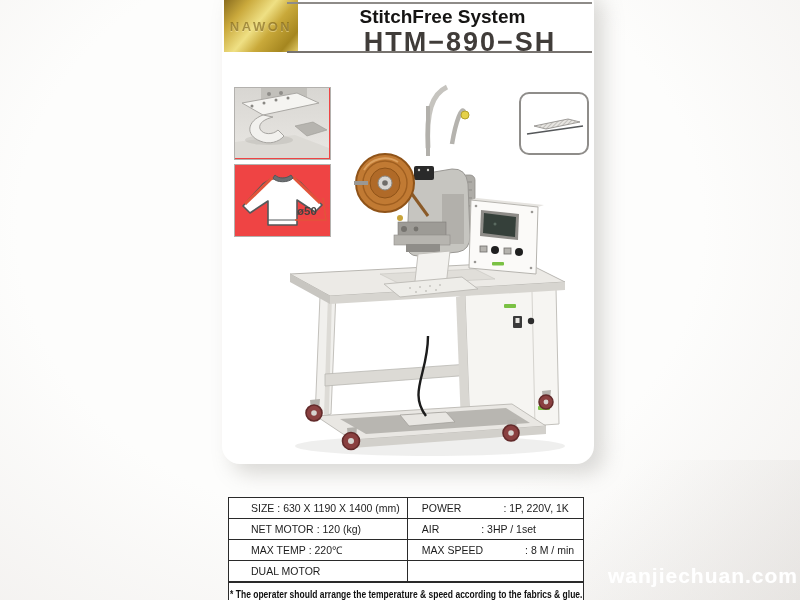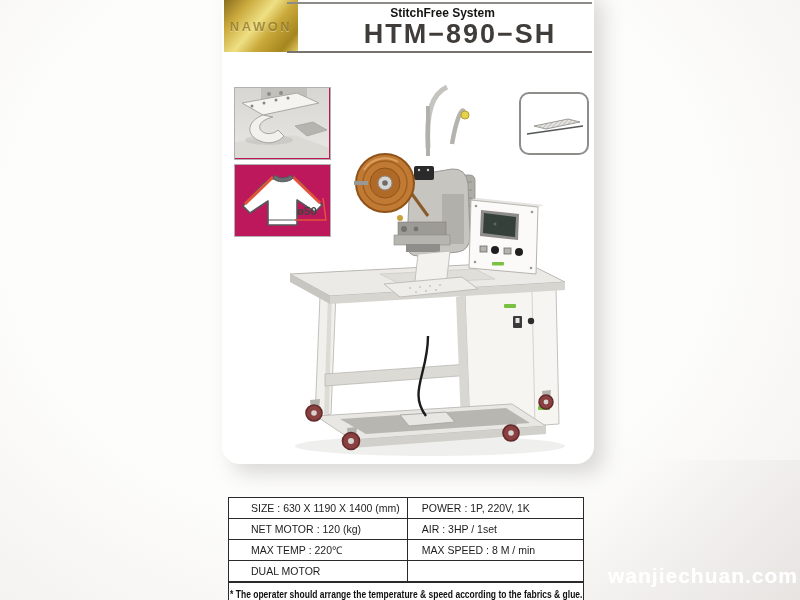--- a/index.html
+++ b/index.html
@@ -13,38 +13,38 @@
        background:#ffffff;border-radius:18px;
        box-shadow:10px 10px 20px rgba(140,135,130,.30);}
   
   .logo{position:absolute;left:213px;top:0;width:74px;height:52px;
        background:linear-gradient(130deg,#8a6d1f 0%,#caa93c 22%,#efe084 45%,#c9a93a 62%,#a5861f 85%,#e3cc67 100%);
        display:flex;align-items:center;justify-content:center;margin-left:11px;}
   .logo span{font-size:13px;font-weight:bold;letter-spacing:2.5px;
        color:rgba(120,94,20,.62);text-shadow:0 1px 0 rgba(255,242,190,.45);}
   .titleblock{position:absolute;left:287px;top:0;width:305px;text-align:center;}
   .rule-top{position:absolute;left:0;top:2px;width:100%;height:1.5px;background:#8e8b88;}
-  .t1{margin-top:6px;font-size:12px;font-weight:bold;color:#151413;padding-left:6px;}
+  .t1{margin-top:6px;font-size:19px;font-weight:bold;color:#151413;padding-left:6px;}
   .t2{margin-top:-1px;font-size:27px;font-weight:bold;letter-spacing:2px;color:#403c39;padding-left:41px;}
   .rule-bot{position:absolute;left:0;top:51px;width:100%;height:1.6px;background:#77736f;}
   
-  .inset{position:absolute;left:234px;width:97px;height:73px;background:#be185d;
+  .inset{position:absolute;left:234px;width:97px;height:73px;background:#ef4444;
        border:1.5px solid #b3b1ae;box-sizing:border-box;}
   .insetA{top:87px;}
   .insetB{top:164px;}
   .iconbox{position:absolute;left:519px;top:92px;width:70px;height:63px;background:#fff;
        border:2px solid #8f8d8a;border-radius:10px;box-sizing:border-box;}
   
   .spec{position:absolute;left:228px;top:497px;width:356px;border:1.6px solid #2a2a2a;
        background:#fff;box-sizing:border-box;}
   .spec .row{display:flex;height:20px;border-bottom:1.3px solid #2a2a2a;}
   .spec .row:last-of-type{border-bottom:none;}
   .cell{display:flex;align-items:center;font-size:10.5px;color:#1c1c1c;box-sizing:border-box;}
   .cellL{width:50.5%;padding-left:22px;border-right:1.3px solid #2a2a2a;}
-  .cellR{width:49.5%;padding-left:14px;}
+  .cellR{width:49.5%;padding-left:14px;gap:39px;}
   .lbl{font-weight:normal;}
   .val{margin-left:3px;font-weight:500;}
   .noterow{height:22px;border-top:1.3px solid #2a2a2a;display:flex;align-items:center;justify-content:center;overflow:hidden;}
   .note{font-size:10px;font-weight:600;color:#111;white-space:nowrap;transform:scaleX(.85);transform-origin:center;}
   
   .wm{position:absolute;left:608px;top:564px;width:240px;font-size:21px;font-weight:bold;
       letter-spacing:1px;color:rgba(255,255,255,.95);white-space:nowrap;
       text-shadow:0 0 1px rgba(255,255,255,.6);}
   svg{display:block;}
 </style>

